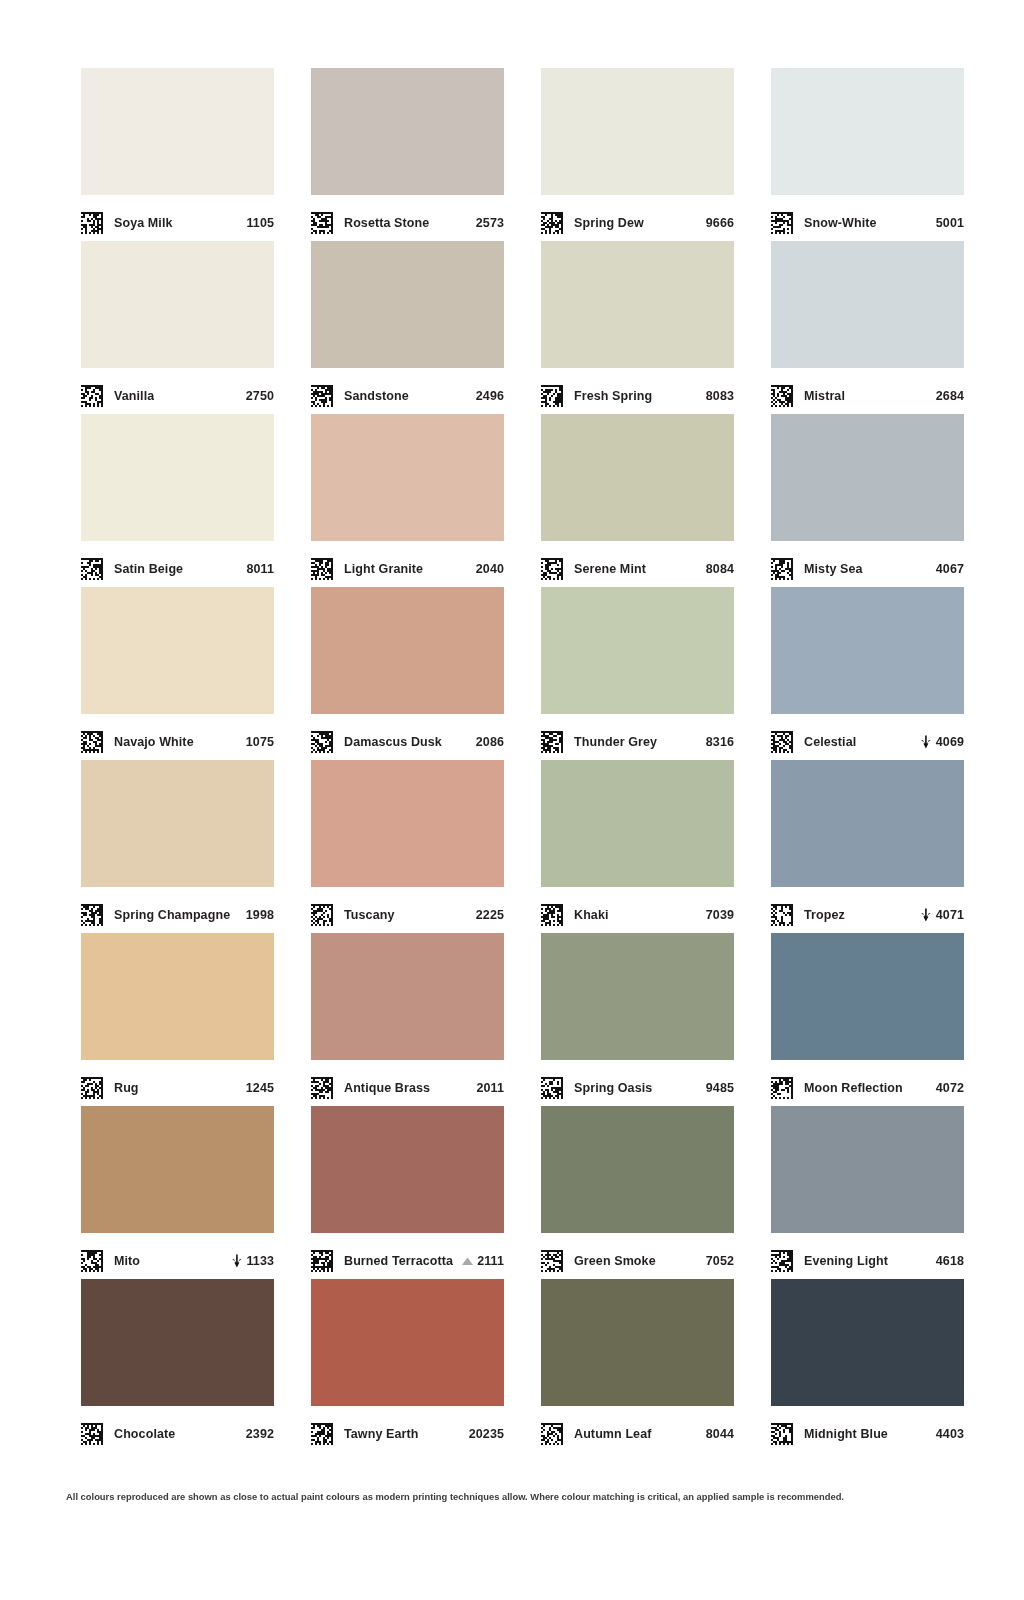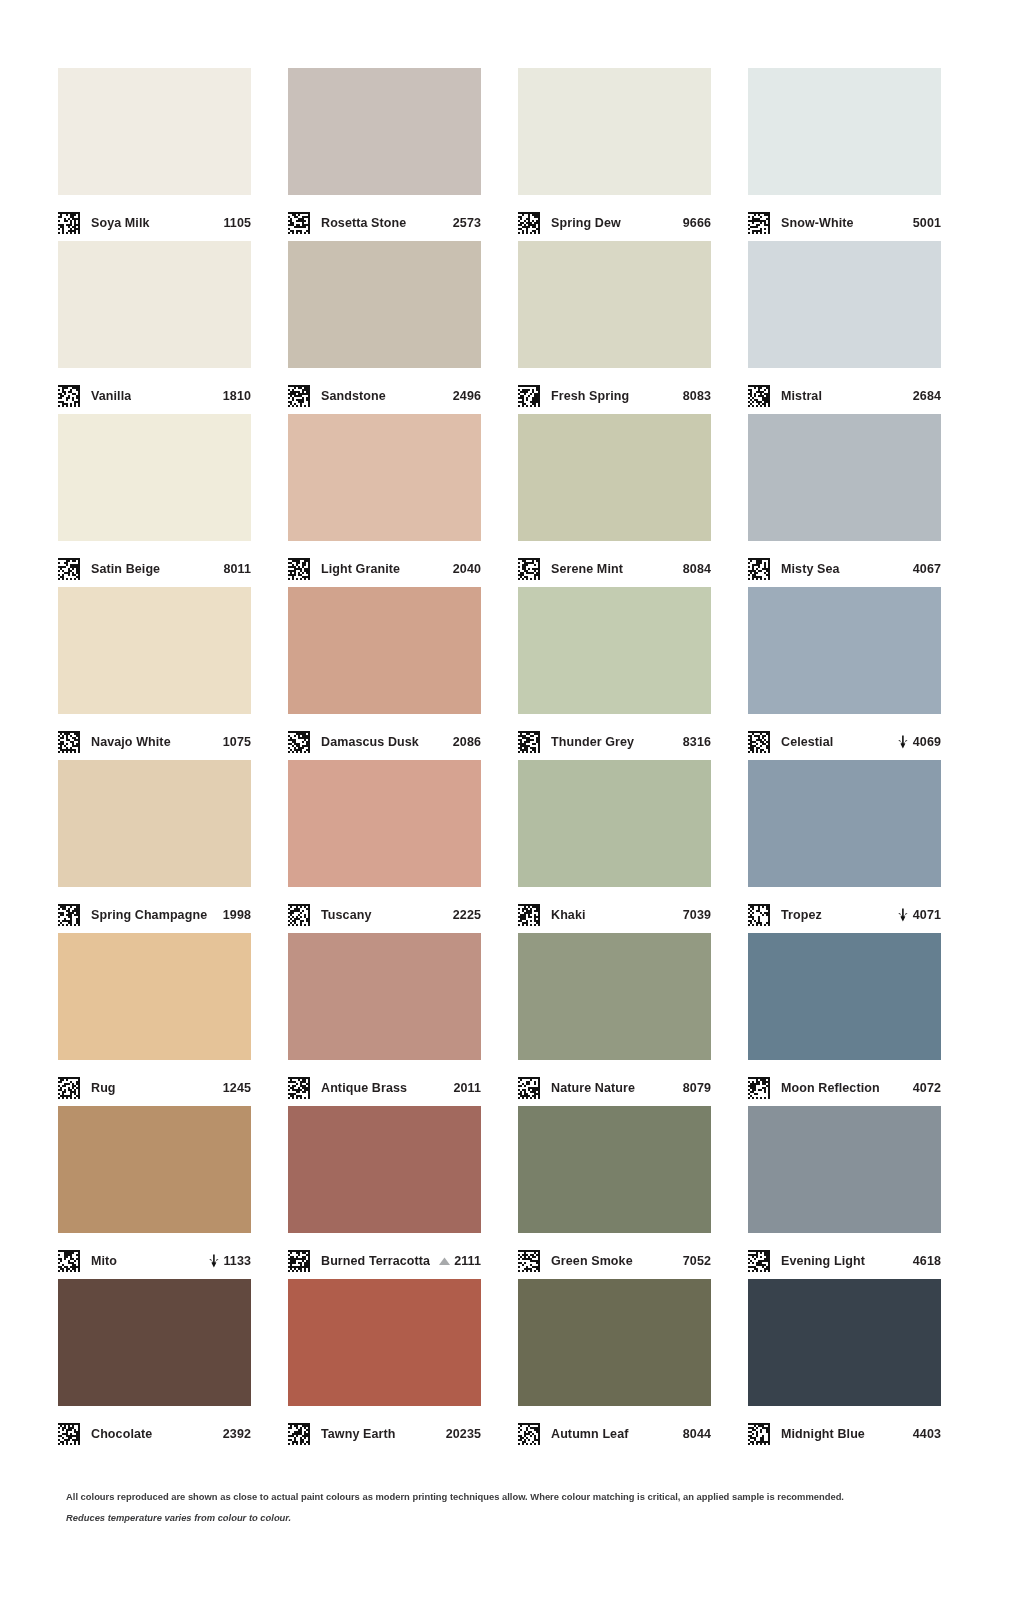--- a/index.html
+++ b/index.html
@@ -22,20 +22,21 @@
     width: 1024px;
     height: 1600px;
     box-sizing: border-box;
     padding: 68px 78px 0 58px;
   }
   .grid {
     display: grid;
     grid-template-columns: repeat(4, 193px);
     column-gap: 37px;
     row-gap: 0px;
+    margin-left: 23px;
   }
   .cell {
     width: 193px;
     height: 173px;
     box-sizing: border-box;
   }
   .swatch {
     width: 193px;
     height: 127px;
     display: block;
@@ -514,21 +515,21 @@
                 <rect x="2" y="10" width="1" height="1"></rect>
                 <rect x="4" y="10" width="1" height="1"></rect>
                 <rect x="6" y="10" width="1" height="1"></rect>
                 <rect x="8" y="10" width="1" height="1"></rect>
                 <rect x="10" y="10" width="1" height="1"></rect>
               </g>
             </svg></span>
           <span class="cname">Vanilla</span>
           <span class="spacer"></span>
           <span class="codewrap">
-            <span class="ccode">1810</span>
+            <span class="ccode">2750</span>
           </span>
         </div>
       </div>
       <div class="cell">
         <div class="swatch" style="background: rgb(201, 192, 177);"></div>
         <div class="meta">
           <span class="dmx"><svg viewBox="0 0 11 11" width="22" height="22" shape-rendering="crispEdges">
               <rect width="11" height="11" fill="#ffffff"></rect>
               <g fill="#111111">
                 <rect x="0" y="0" width="1" height="1"></rect>
@@ -2089,24 +2090,24 @@
                 <rect x="8" y="9" width="1" height="1"></rect>
                 <rect x="10" y="9" width="1" height="1"></rect>
                 <rect x="0" y="10" width="1" height="1"></rect>
                 <rect x="2" y="10" width="1" height="1"></rect>
                 <rect x="4" y="10" width="1" height="1"></rect>
                 <rect x="6" y="10" width="1" height="1"></rect>
                 <rect x="8" y="10" width="1" height="1"></rect>
                 <rect x="10" y="10" width="1" height="1"></rect>
               </g>
             </svg></span>
-          <span class="cname">Nature Nature</span>
-          <span class="spacer"></span>
-          <span class="codewrap">
-            <span class="ccode">8079</span>
+          <span class="cname">Spring Oasis</span>
+          <span class="spacer"></span>
+          <span class="codewrap">
+            <span class="ccode">9485</span>
           </span>
         </div>
       </div>
       <div class="cell">
         <div class="swatch" style="background: rgb(101, 127, 144);"></div>
         <div class="meta">
           <span class="dmx"><svg viewBox="0 0 11 11" width="22" height="22" shape-rendering="crispEdges">
               <rect width="11" height="11" fill="#ffffff"></rect>
               <g fill="#111111">
                 <rect x="0" y="0" width="1" height="1"></rect>
@@ -2885,15 +2886,14 @@
           <span class="spacer"></span>
           <span class="codewrap">
             <span class="ccode">4403</span>
           </span>
         </div>
       </div>
     </div>
 
   <div class="footer">
     <p>All colours reproduced are shown as close to actual paint colours as modern printing techniques allow. Where colour matching is critical, an applied sample is recommended.</p>
-    <p class="i">Reduces temperature varies from colour to colour.</p>
   </div>
 </div>
 
 </body></html>

